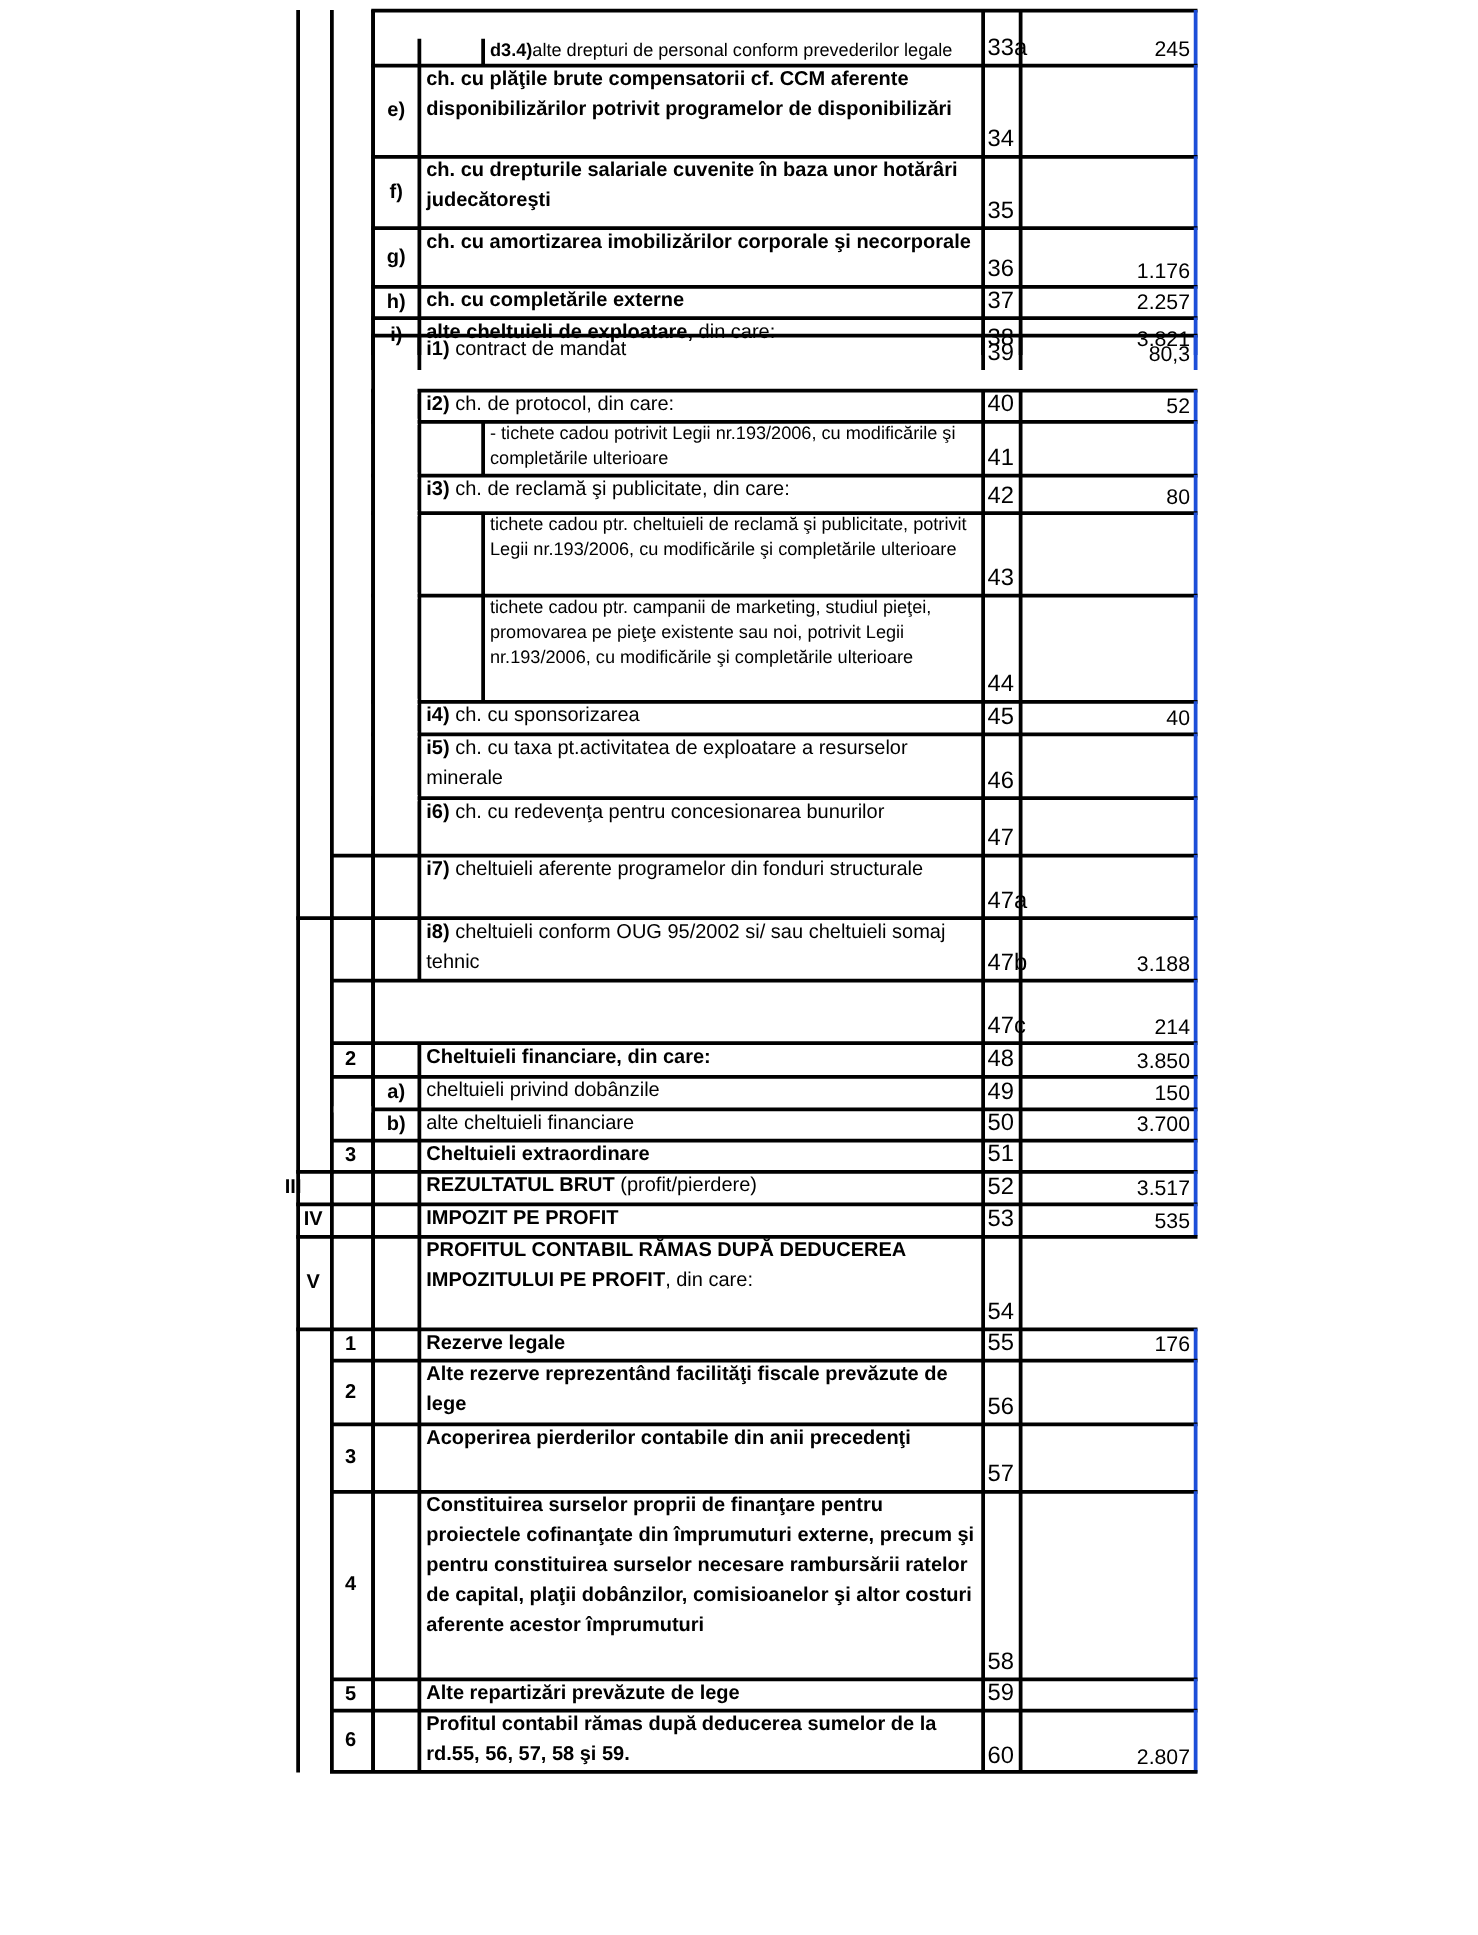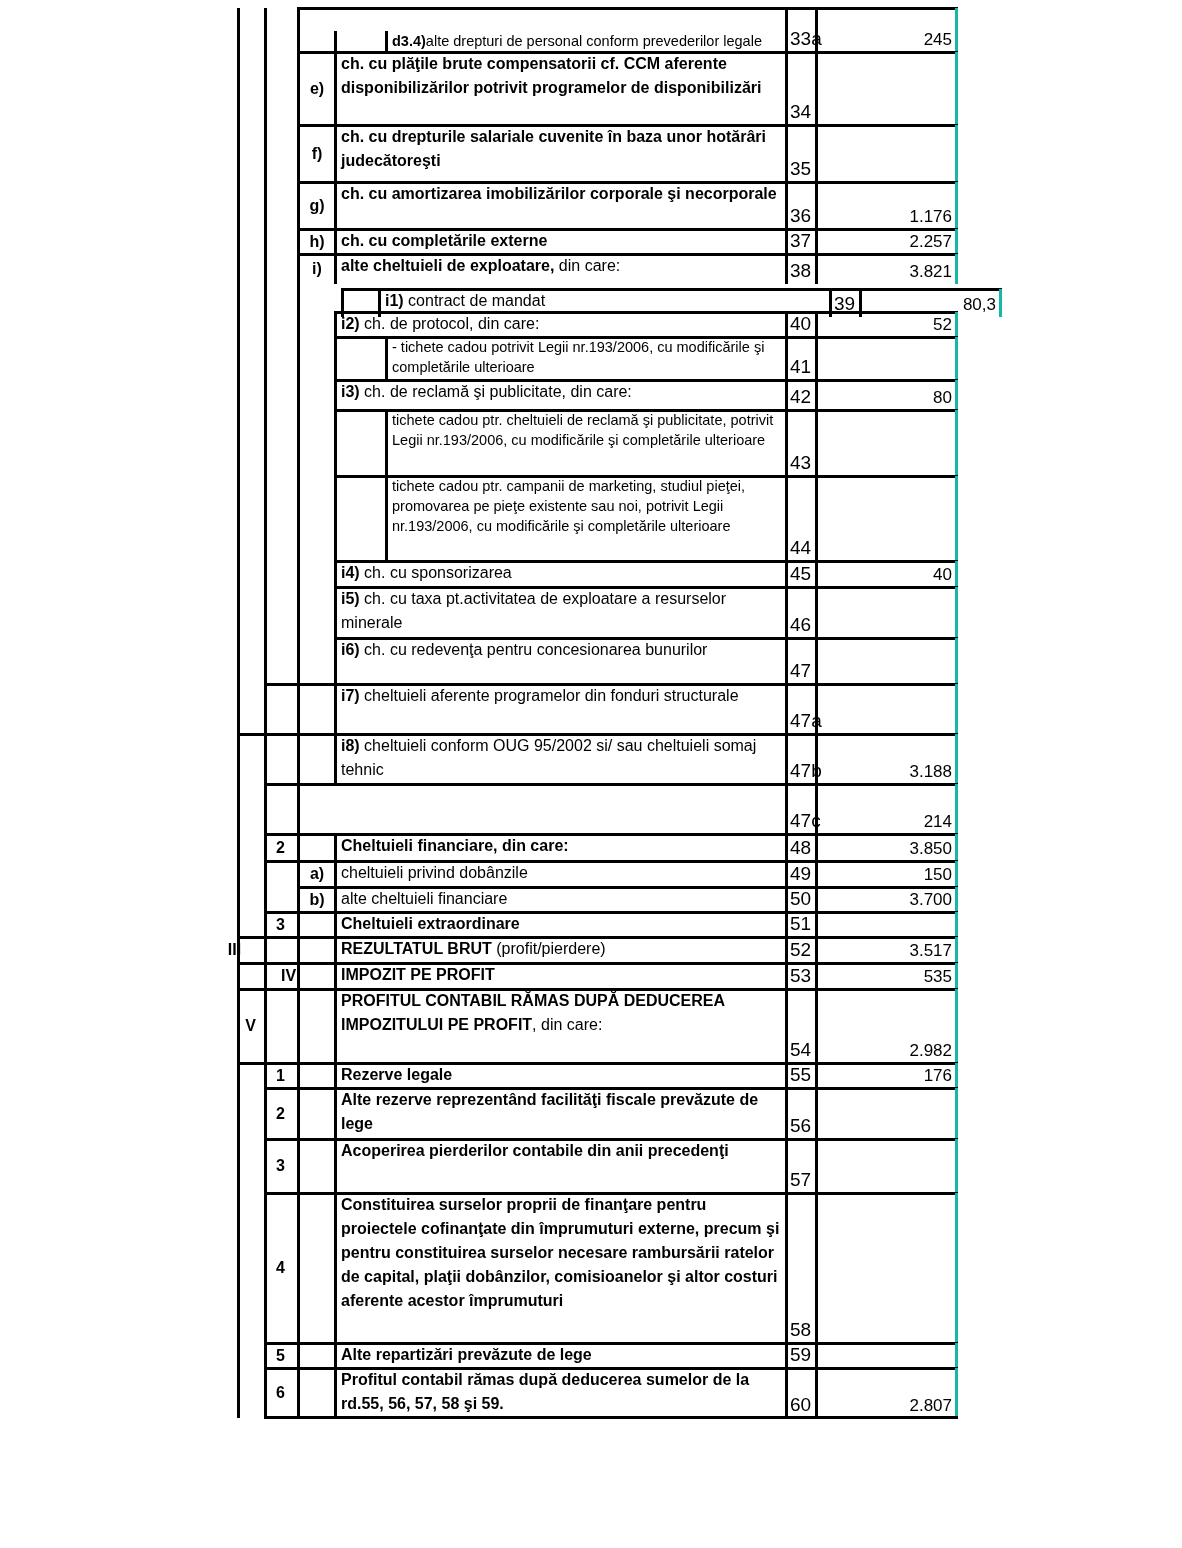--- a/index.html
+++ b/index.html
@@ -3,21 +3,21 @@
 <meta charset="utf-8">
 <style>
   html,body{margin:0;padding:0;background:#fff;}
   body{width:1182px;height:1548px;position:relative;overflow:hidden;font-family:"Liberation Sans",sans-serif;color:#000;}
   .vline{position:absolute;background:#000;}
   .row{position:absolute;left:297px;width:661px;box-sizing:border-box;}
   .cell{position:absolute;top:0;bottom:0;box-sizing:border-box;}
   .c3{left:0;width:37px;border-left:3px solid #000;display:flex;align-items:center;justify-content:center;font-weight:bold;font-size:16px;}
   .c4{left:37px;width:451px;border-left:3px solid #000;padding:0 4px;font-size:16px;line-height:24px;}
   .c5{left:488px;width:33px;border-left:3px solid #000;border-right:3px solid #000;font-size:19px;display:flex;align-items:flex-end;padding:0 12px 2px 2px;}
-  .c6{left:521px;width:140px;border-right:3px solid #14b8a6;font-size:17px;display:flex;align-items:flex-end;justify-content:flex-end;padding:16px 3px 2px 0;}
+  .c6{left:521px;width:140px;border-right:3px solid #1d4ed8;font-size:17px;display:flex;align-items:flex-end;justify-content:flex-end;padding:16px 3px 2px 0;}
   .hl{position:absolute;left:0;right:0;height:2px;background:#000;}
   .hl.thick{height:3px;}
   .b{font-weight:bold;}
   .sub{position:absolute;top:0;bottom:0;left:0;width:48px;}
   .subtext{position:absolute;top:0;bottom:0;left:48px;right:0;border-left:3px solid #000;padding:0 4px;font-size:14.5px;line-height:20px;}
   .lbl{position:absolute;display:flex;align-items:center;justify-content:center;font-weight:bold;font-size:16px;}
 </style>
 </head>
 <body>
 
@@ -60,21 +60,21 @@
       <div class="cell c5">37</div>
       <div class="cell c6">2.257</div>
     </div>
     <div class="row" style="top: 254px; height: 30px;">
       <div class="hl thick" style="top: -1px;"></div>
       <div class="cell c3">i)</div>
       <div class="cell c4"><span class="b">alte cheltuieli de exploatare,</span><span>     din care:</span></div>
       <div class="cell c5">38</div>
       <div class="cell c6">3.821</div>
     </div>
-    <div class="row" style="top: 289px; height: 28px; margin-left: 44px;">
+    <div class="row" style="top: 268px; height: 28px;">
       <div class="hl thick" style="top: -1px;"></div>
       <div class="cell c3"></div>
       <div class="cell c4"><span class="b">i1)</span><span> contract de mandat</span></div>
       <div class="cell c5">39</div>
       <div class="cell c6">80,3</div>
     </div>
     <div class="row" style="top: 312px; height: 25px;">
       <div class="hl thick" style="top: -1px;"></div>
       <div class="cell c3"></div>
       <div class="cell c4"><span class="b">i2)</span><span> ch. de protocol, din care:</span></div>
@@ -197,27 +197,26 @@
       <div class="cell c6">3.517</div>
     </div>
     <div class="lbl" style="left: 221px; width: 27px; top: 937px; height: 26px;">III</div>
     <div class="row" style="top: 963px; height: 26px;">
       <div class="hl thick" style="top: -1px;"></div>
       <div class="cell c3"></div>
       <div class="cell c4"><span class="b">IMPOZIT PE PROFIT</span></div>
       <div class="cell c5">53</div>
       <div class="cell c6">535</div>
     </div>
-    <div class="lbl" style="left: 237px; width: 27px; top: 963px; height: 26px; padding-left: 38px;">IV</div>
+    <div class="lbl" style="left: 237px; width: 27px; top: 963px; height: 26px;">IV</div>
     <div class="row" style="top: 989px; height: 74px;">
       <div class="hl thick" style="top: -1px;"></div>
       <div class="cell c3"></div>
       <div class="cell c4"><span class="b">PROFITUL CONTABIL RĂMAS DUPĂ DEDUCEREA IMPOZITULUI PE PROFIT</span><span>, din care:</span></div>
       <div class="cell c5">54</div>
-      <div class="cell c6">2.982</div>
     </div>
     <div class="lbl" style="left: 237px; width: 27px; top: 989px; height: 74px;">V</div>
     <div class="row" style="top: 1063px; height: 25px;">
       <div class="hl thick" style="top: -1px;"></div>
       <div class="cell c3"></div>
       <div class="cell c4"><span class="b">Rezerve legale</span></div>
       <div class="cell c5">55</div>
       <div class="cell c6">176</div>
     </div>
     <div class="lbl" style="left: 264px; width: 33px; top: 1063px; height: 25px;">1</div>

